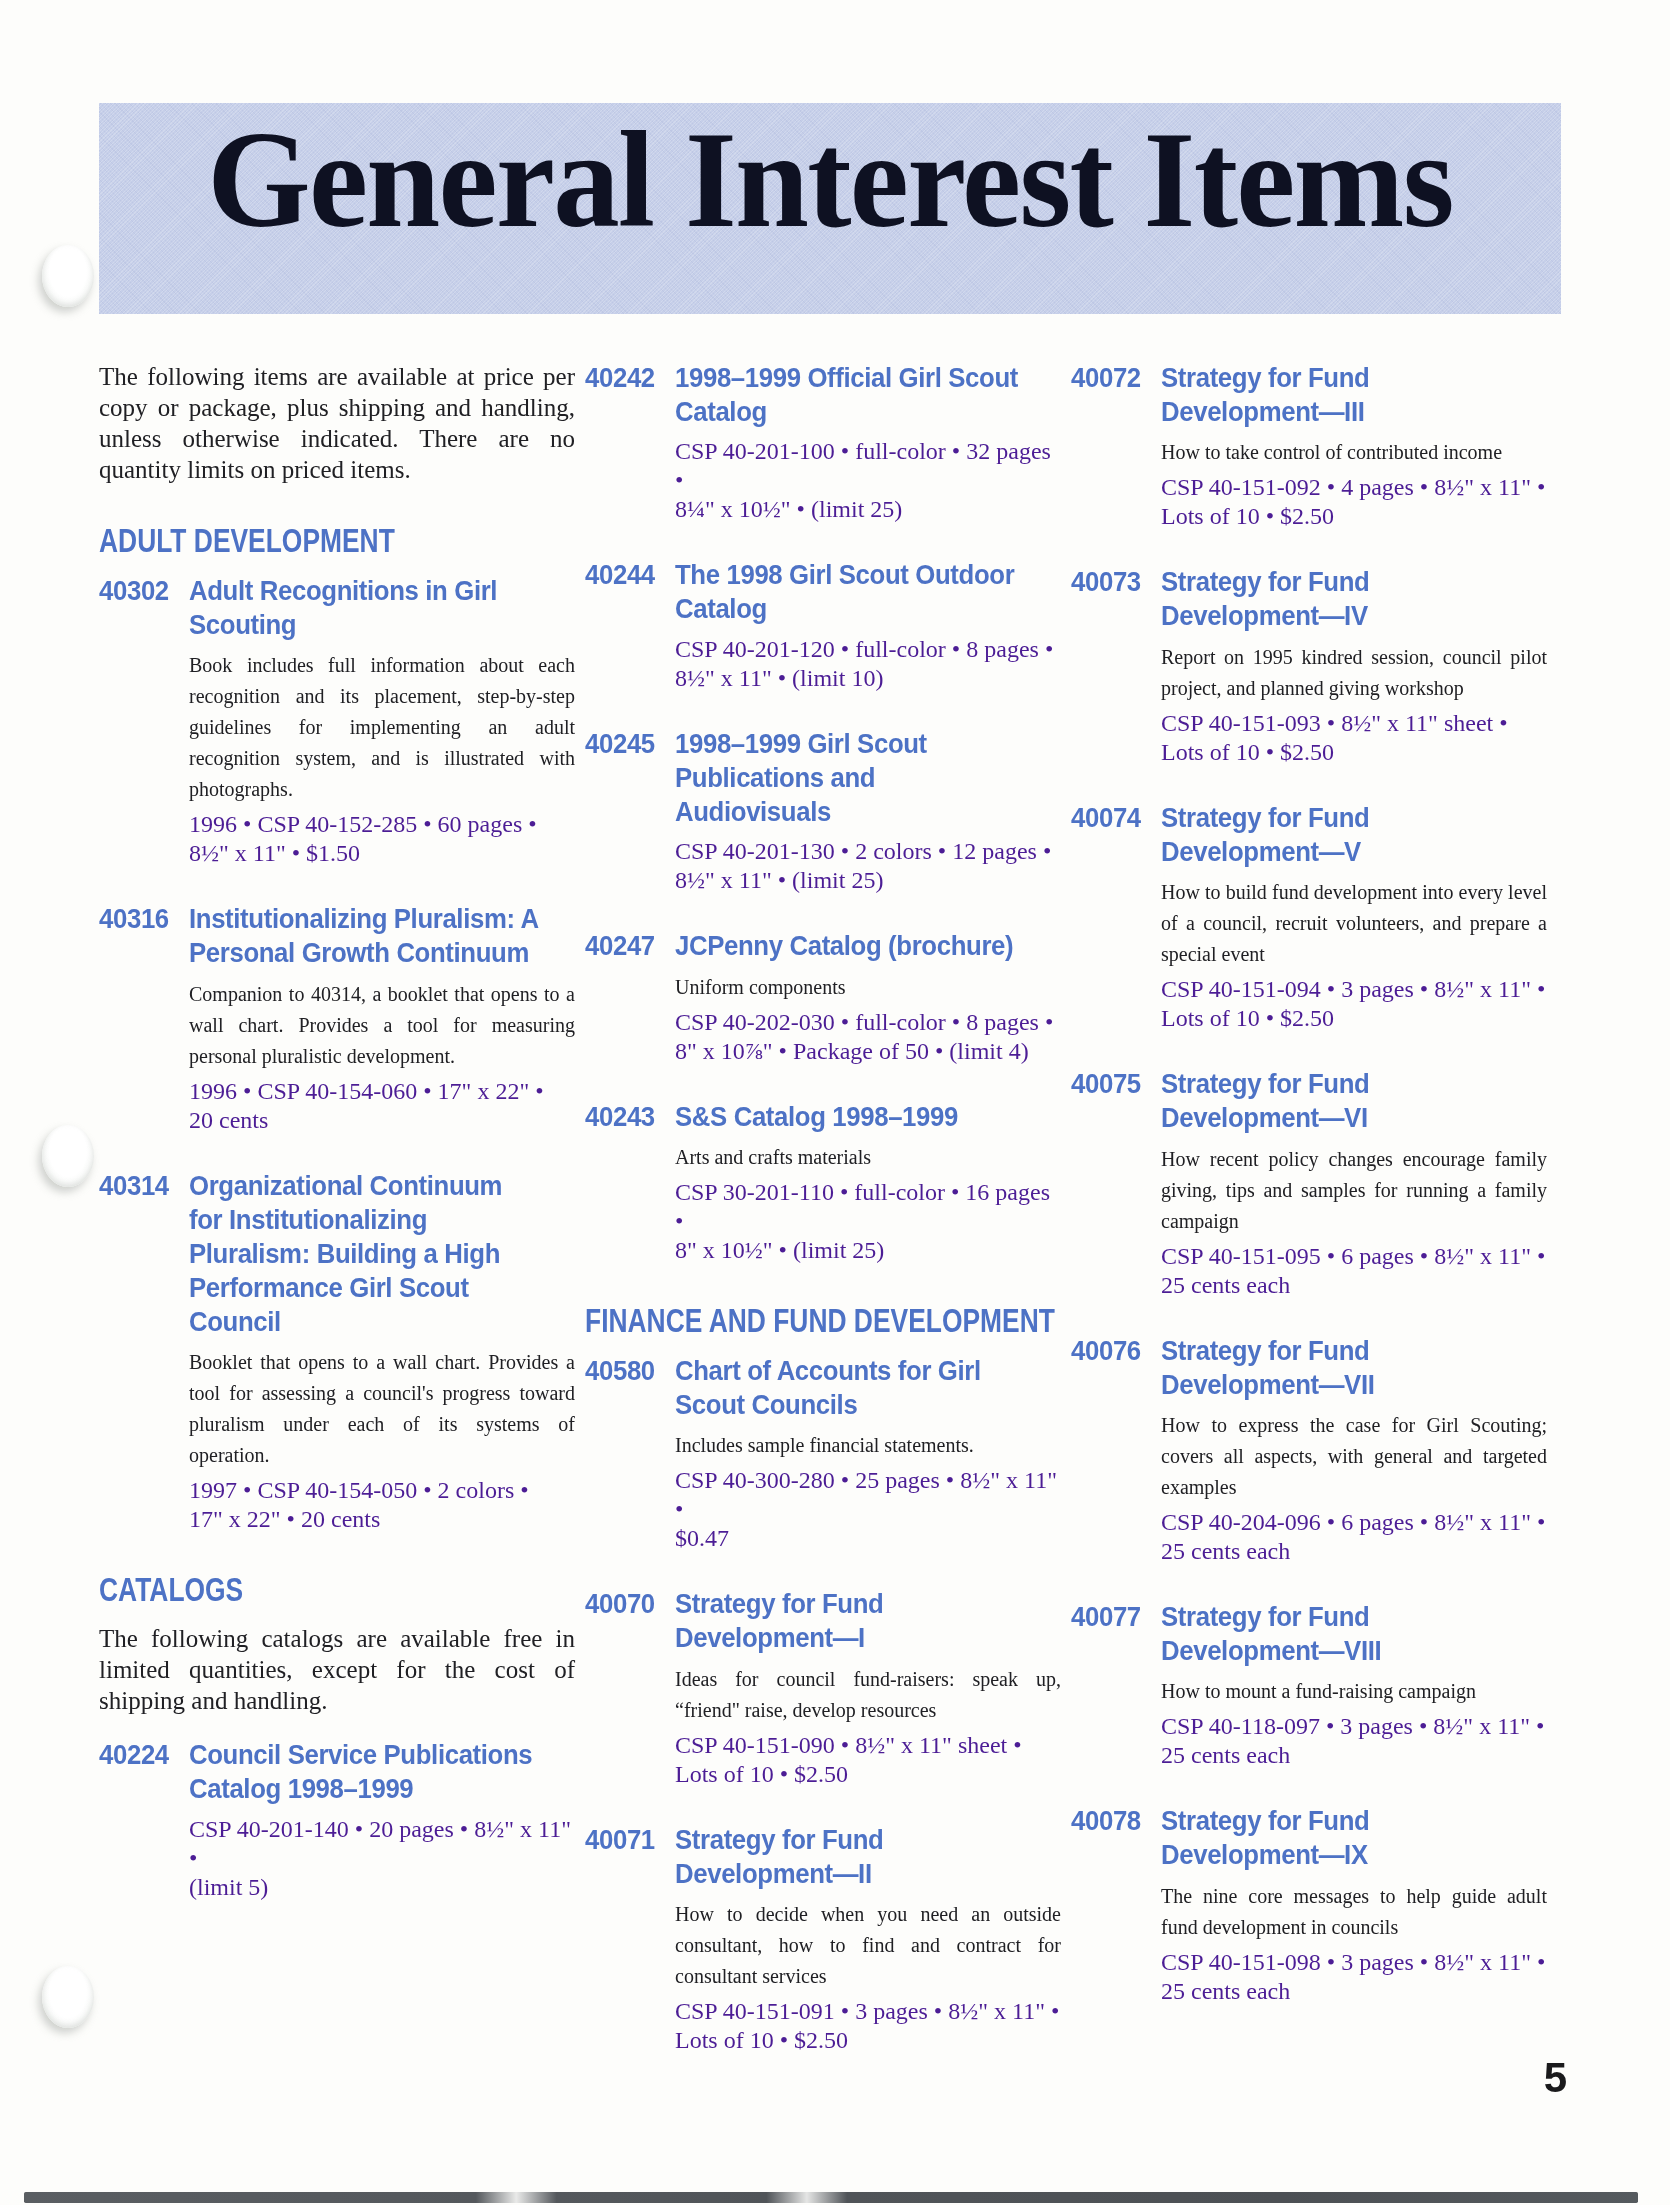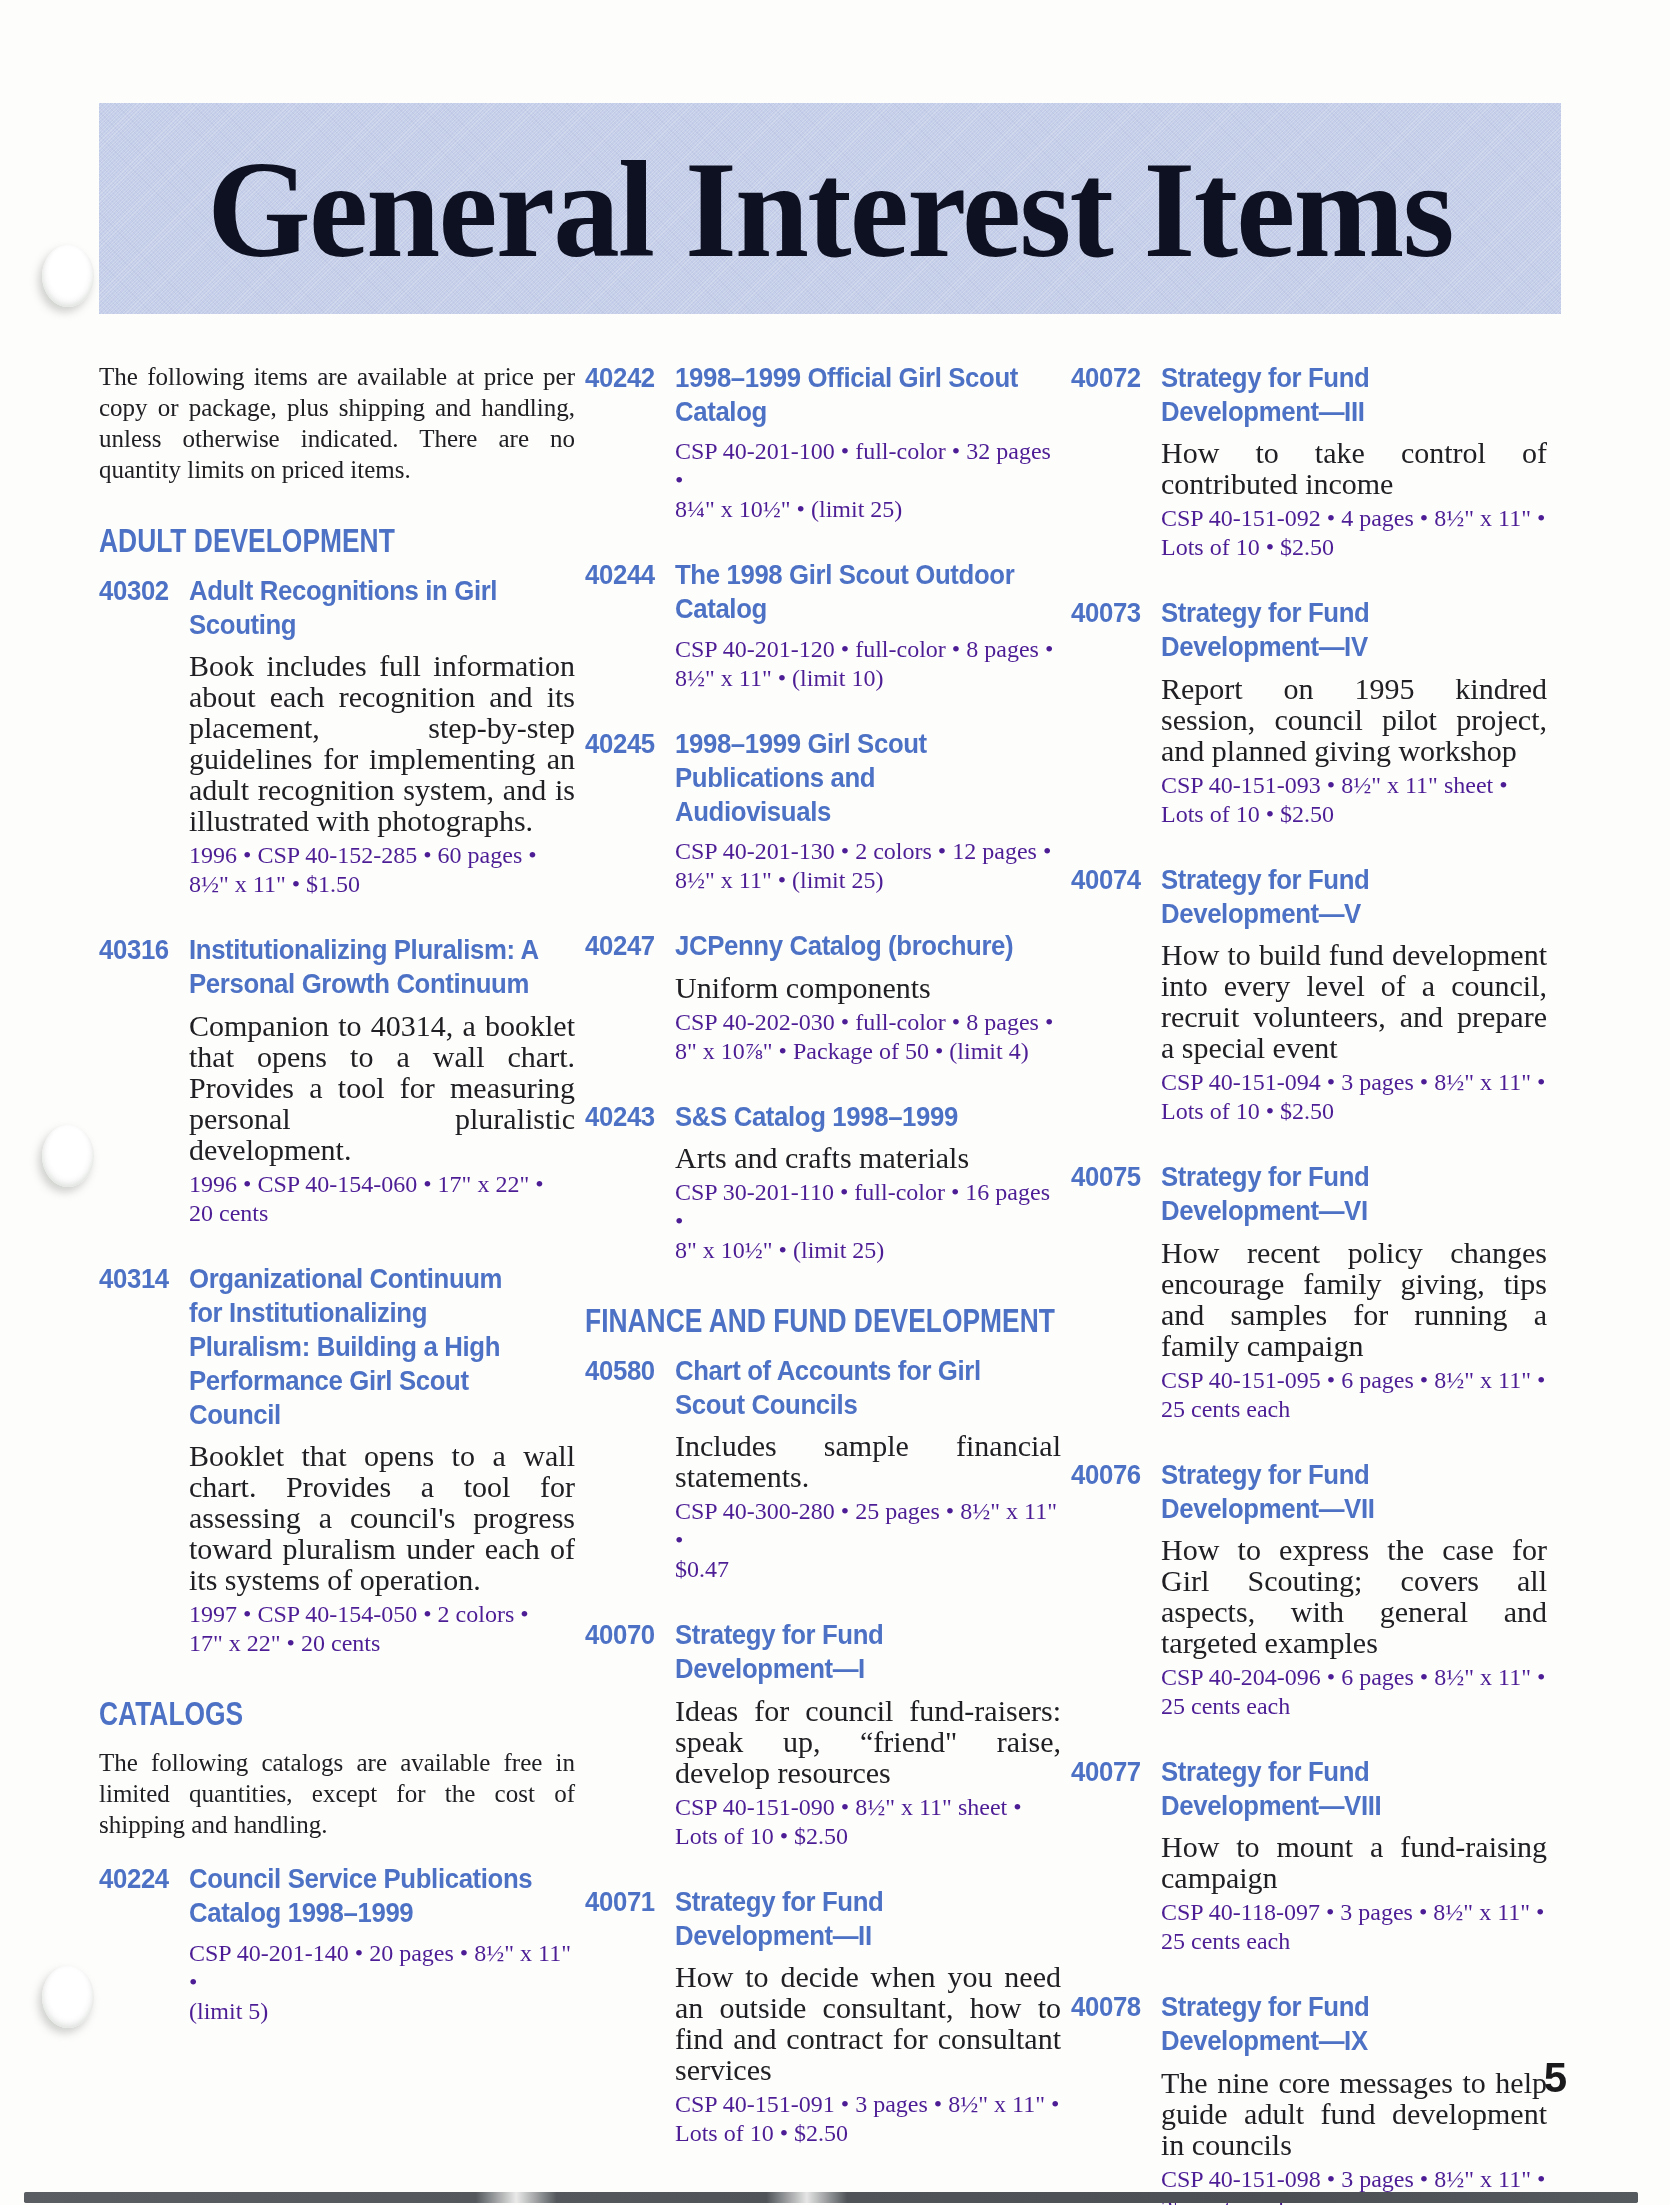--- a/index.html
+++ b/index.html
@@ -7,21 +7,21 @@
     position:relative;width:1670px;height:2205px;background:#fdfdfb;
     font-family:"Liberation Serif",serif;color:#202024;overflow:hidden;
     margin:0 auto;
   }
   .banner{
     position:absolute;left:99px;top:103px;width:1462px;height:211px;
     background-color:#c6cfe9;
     background-image:
       repeating-linear-gradient(135deg, rgba(255,255,255,0.20) 0px, rgba(255,255,255,0.20) 0.8px, rgba(0,0,0,0) 0.8px, rgba(0,0,0,0) 2.5px),
       repeating-linear-gradient(45deg, rgba(120,135,190,0.10) 0px, rgba(120,135,190,0.10) 0.8px, rgba(0,0,0,0) 0.8px, rgba(0,0,0,0) 3.4px);
-    display:flex;align-items:center;justify-content:center;
+    display:flex;justify-content:center;
   }
   .banner-title{
     margin:0;font-family:"Liberation Serif",serif;font-weight:bold;
     font-size:133px;letter-spacing:-1.7px;color:#0e1122;white-space:nowrap;
     transform:scaleY(1.04);
   }
   .columns{position:absolute;left:99px;top:361px;width:1479px;display:flex;gap:10px;}
   .col{width:476px;flex:0 0 476px;}
   .intro{font-size:25px;line-height:31px;text-align:justify;margin:0 0 22px 0;}
   .section{margin:37px 0 15px 0;}
@@ -35,21 +35,21 @@
   .item-num{
     position:absolute;left:0;top:0;font-family:"Liberation Sans",sans-serif;
     font-weight:bold;font-size:28px;line-height:34px;color:#4d72c5;
     transform:scaleX(0.92);transform-origin:0 0;letter-spacing:-0.4px;
   }
   .item-title{
     font-family:"Liberation Sans",sans-serif;font-weight:bold;font-size:28px;
     line-height:34px;color:#4d72c5;margin:0 0 8.4px 0;
     transform:scaleX(0.92);transform-origin:0 0;letter-spacing:-0.4px;
   }
-  .item-desc{font-size:30px;line-height:31px;text-align:justify;margin:0 0 5px 0;}
+  .item-desc{font-size:20px;line-height:31px;text-align:justify;margin:0 0 5px 0;}
   .item-spec{font-size:24px;line-height:29px;margin-top:3.4px;color:#4c1d95;}
   .page-num{
     position:absolute;right:103px;top:2054px;font-family:"Liberation Sans",sans-serif;
     font-weight:bold;font-size:42px;color:#1a1a1c;
   }
   .hole{
     position:absolute;left:42px;width:52px;height:62px;border-radius:50%;
     background:radial-gradient(ellipse at 50% 42%, #ffffff 50%, #f4f6f4 72%, #e3e7e4 92%, #d8ddda 100%);
     box-shadow:-3.4px 5px 8.4px rgba(150,155,150,0.45), inset 0 -2.5px 5px rgba(185,190,186,0.35);
   }

